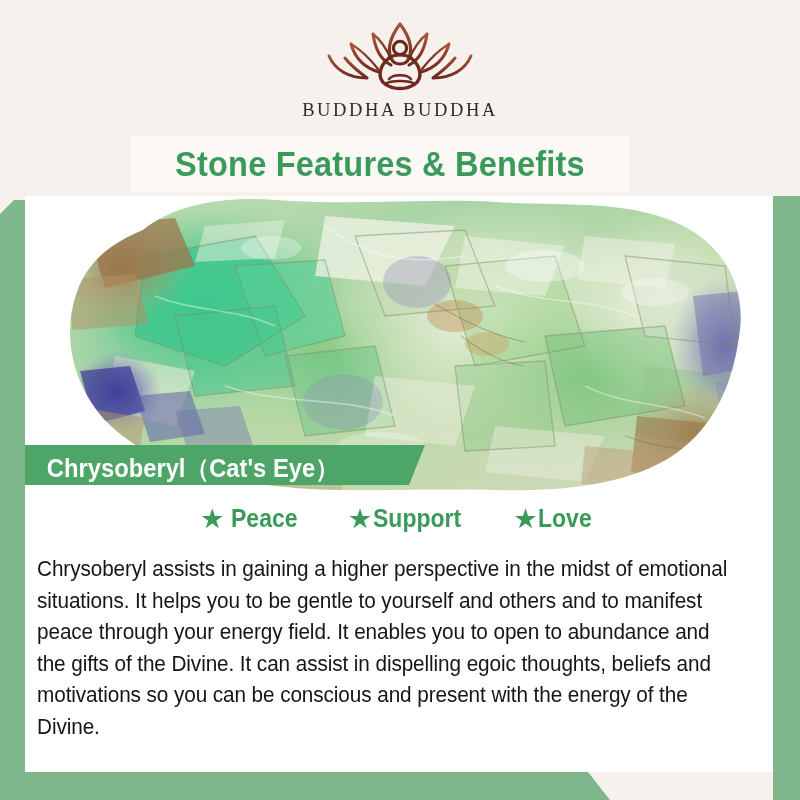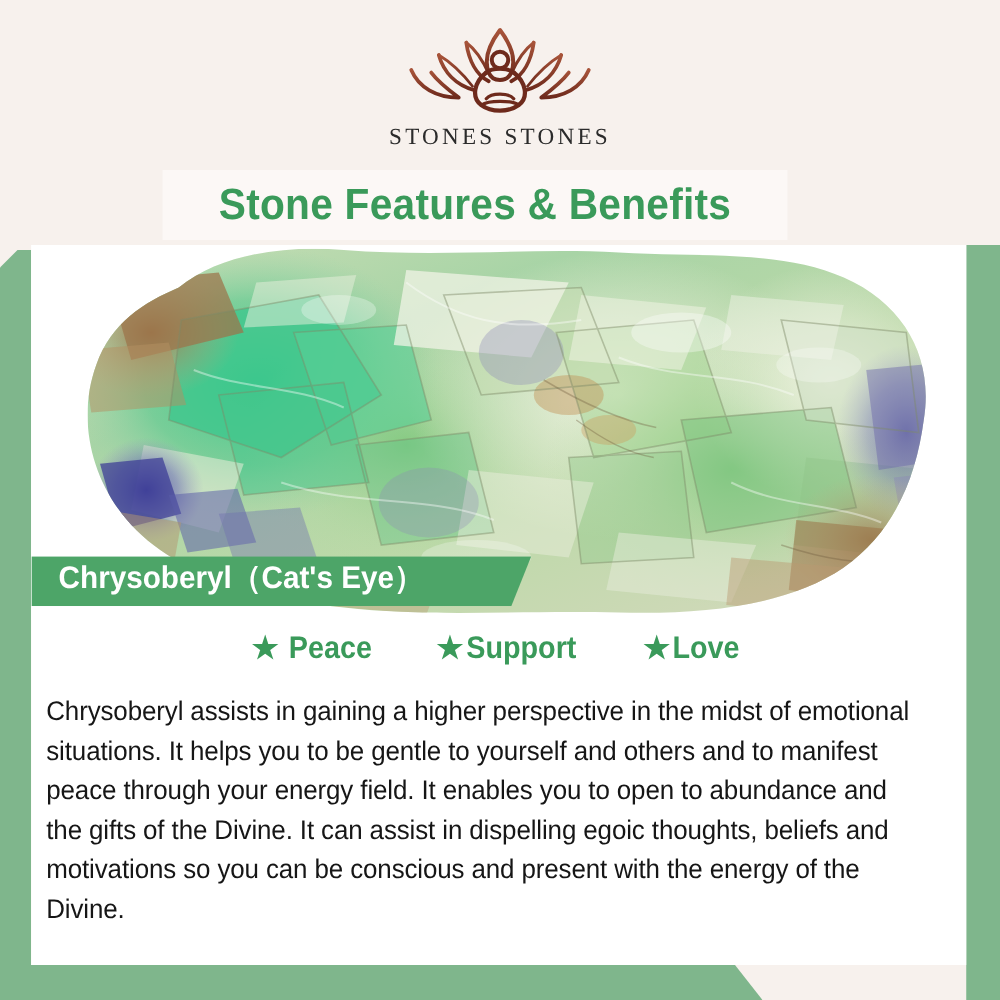--- a/index.html
+++ b/index.html
@@ -130,21 +130,21 @@
 
   
   .name-banner {
     position: absolute;
     left: 0; top: 249px;
     height: 40px;
     width: 400px;
     background: #4da568;
     clip-path: polygon(0 0, 400px 0, 384px 40px, 0 40px);
     display: flex;
-    align-items: flex-start;
+    align-items: flex-end;
   }
   .name-text {
     padding-left: 23px;
     color: #ffffff;
     font-family: "Liberation Sans Narrow", "Liberation Sans", sans-serif;
     font-weight: 700;
     font-size: 25px;
     letter-spacing: 0px;
     white-space: nowrap;
     transform: scaleX(0.95);
@@ -240,21 +240,21 @@
           <circle cx="85" cy="30" r="6.6" stroke-width="3.2"></circle>
 
           <path d="M74 40 C79 36 91 36 96 40" stroke-width="3.2"></path>
 
           <path d="M74 40 C64 48 62 60 70 66 C78 72 92 72 100 66 C108 60 106 48 96 40" stroke-width="3.4"></path>
 
           <path d="M74 61 C78 56 92 56 96 61" stroke-width="2.6"></path>
           <path d="M70 66 C76 62 94 62 100 66" stroke-width="2.6"></path>
         </g>
       </svg>
-      <div class="logo-text">STONES STONES</div>
+      <div class="logo-text">BUDDHA BUDDHA</div>
     </div>
 
     <div class="title-banner"></div>
     <div class="title-text">Stone Features &amp; Benefits</div>
   </div>
 
   <div class="panel">
 
     <div class="photo">
       <svg viewBox="0 0 748 300" preserveAspectRatio="none">

